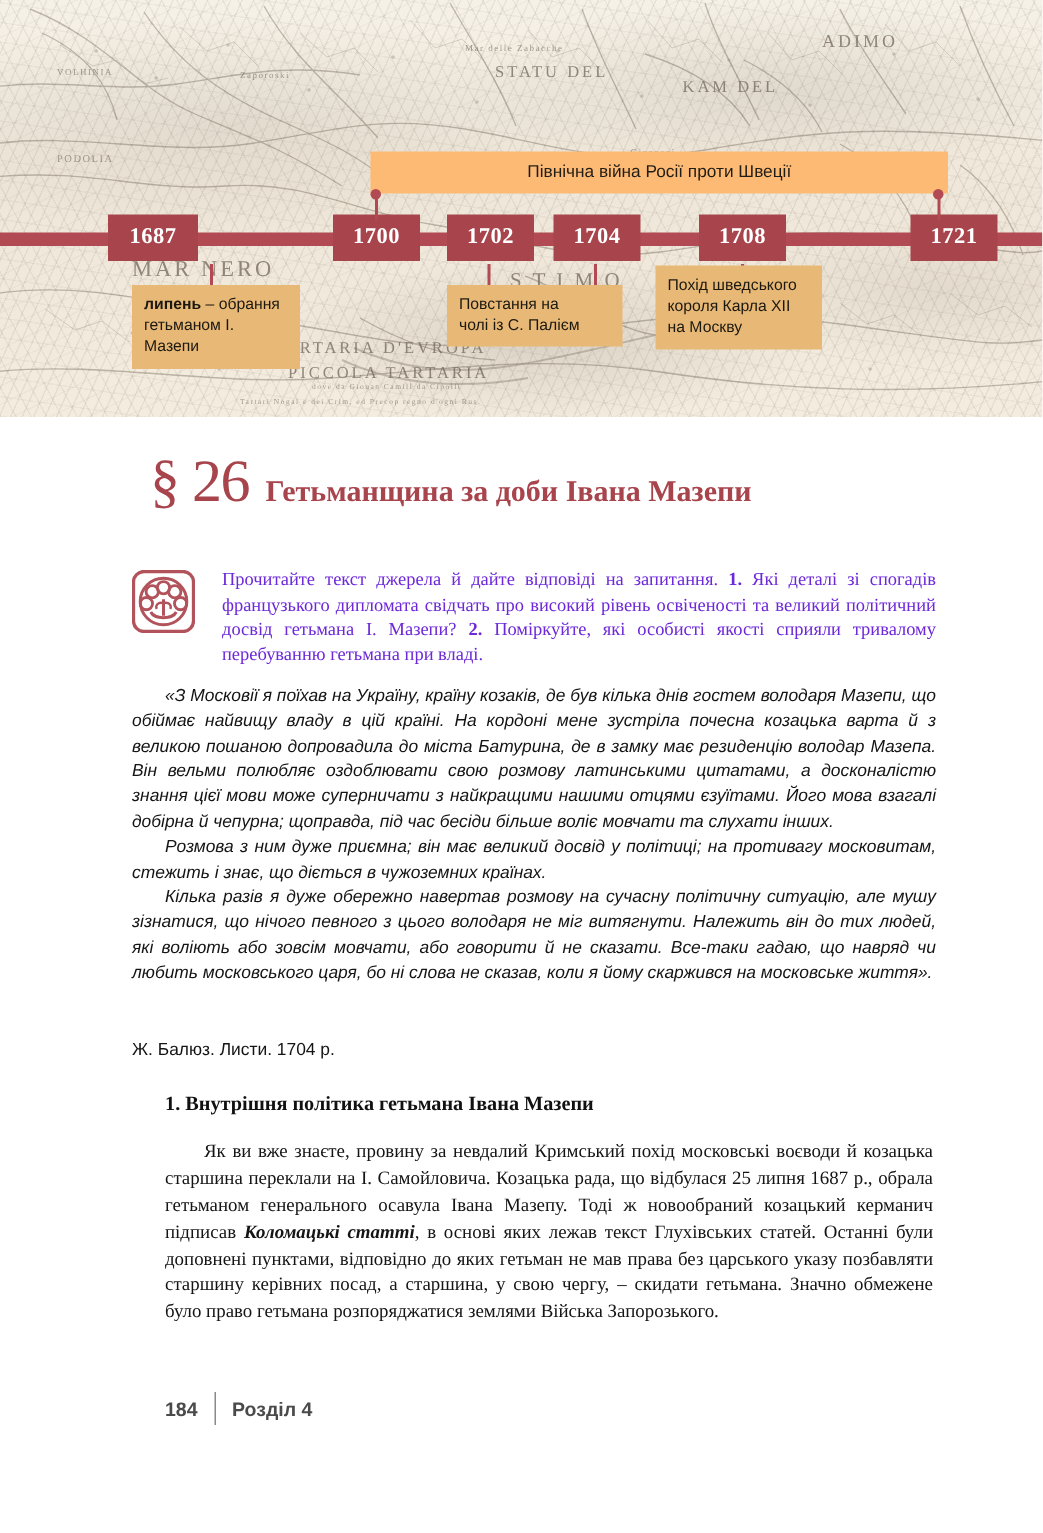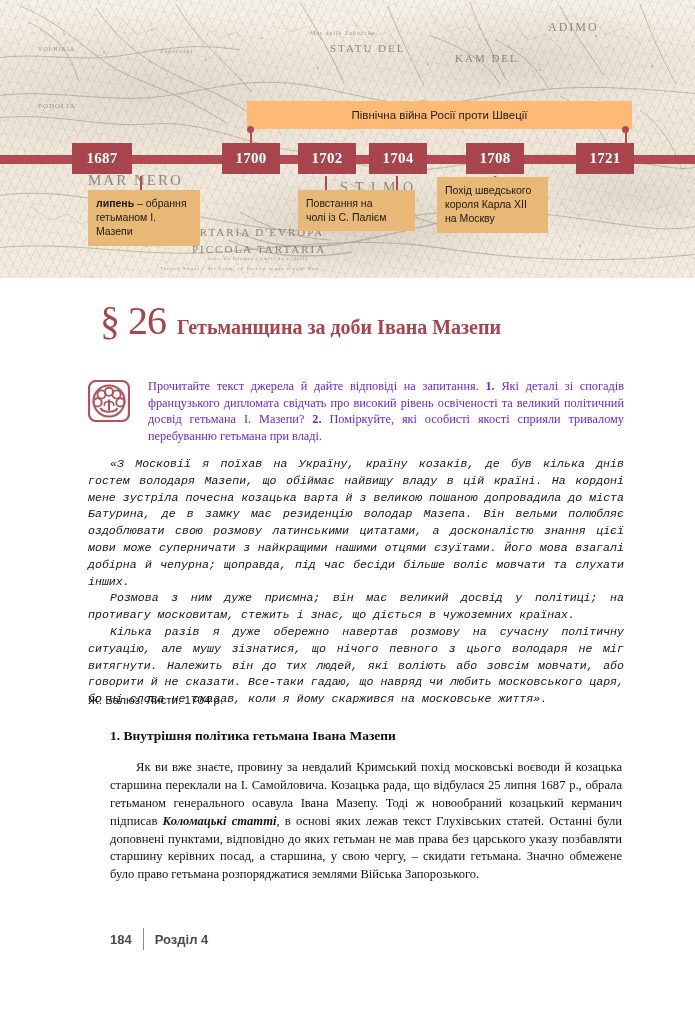--- a/index.html
+++ b/index.html
@@ -177,21 +177,21 @@
     color: #6d28d9;
   }
   #intro-text b { font-weight: bold; }
 
   
   #quote-block {
     position: absolute;
     left: 88px;
     top: 178px;
     width: 536px;
-    font-family: Liberation Mono, monospace;
+    font-family: Liberation Sans, sans-serif;
     font-style: italic;
     font-size: 11.6px;
     line-height: 1.45;
     text-align: justify;
     color: #141414;
   }
   #quote-block p { margin: 0; text-indent: 22px; }
   #quote-source {
     position: absolute;
     left: 88px;
@@ -334,21 +334,21 @@
       <span class="map-word small" style="left: 580px; top: 118px; font-size: 7px;">CIRCASSIA</span>
     </div>
 
   <div id="timeline-rail"></div>
   <div id="year-chips">
       <div class="year-chip" style="left: 72px; width: 60px;">1687</div>
       <div class="year-chip" style="left: 222px; width: 58px;">1700</div>
       <div class="year-chip" style="left: 298px; width: 58px;">1702</div>
       <div class="year-chip" style="left: 369px; width: 58px;">1704</div>
       <div class="year-chip" style="left: 466px; width: 58px;">1708</div>
-      <div class="year-chip" style="left: 576px; width: 58px;">1721</div>
+      <div class="year-chip" style="left: 607px; width: 58px;">1721</div>
     </div>
   <div id="war-bar">Північна війна Росії проти Швеції</div>
   <div id="connectors">
       <div class="stem" style="left: 250px; top: 129px; height: 18px;"></div>
       <div class="dot" style="left: 247px; top: 126px;"></div>
       <div class="stem" style="left: 625px; top: 129px; height: 18px;"></div>
       <div class="dot" style="left: 622px; top: 126px;"></div>
       <div class="stem" style="left: 140px; top: 176px; height: 18px;"></div>
       <div class="dot" style="left: 137px; top: 191px;"></div>
       <div class="stem" style="left: 325px; top: 176px; height: 18px;"></div>

